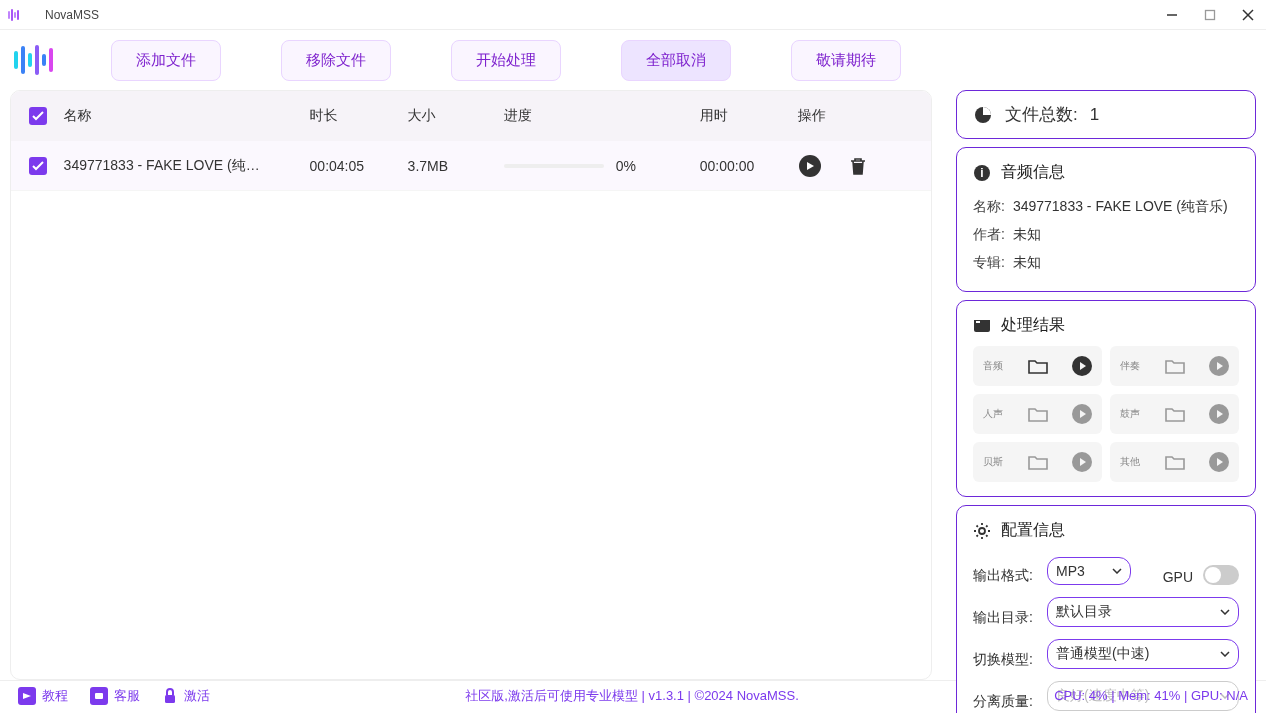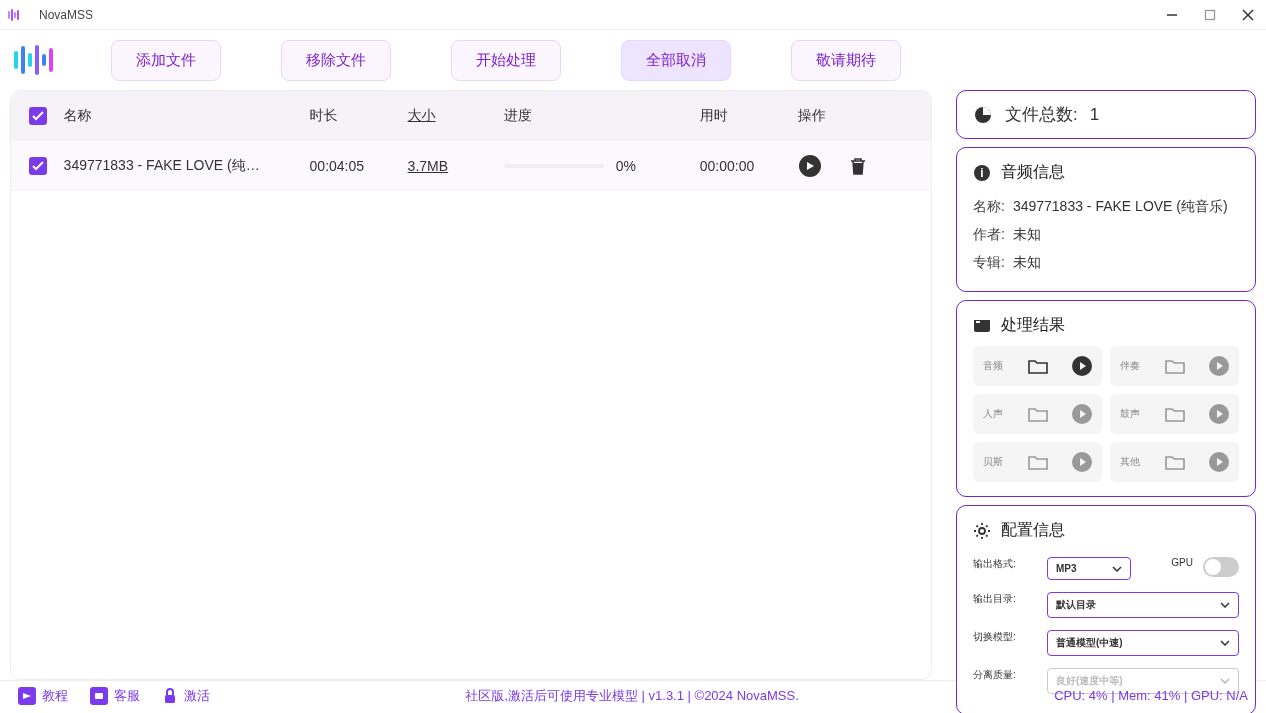--- a/index.html
+++ b/index.html
@@ -2,39 +2,39 @@
 <html><head>
 <meta charset="utf-8">
 <style>
 * { margin: 0; padding: 0; box-sizing: border-box; font-family: "Segoe UI", "Microsoft YaHei", sans-serif; }
 body { width: 1266px; height: 713px; background: #fff; font-size: 14px; color: #333; overflow: hidden; }
 
 .titlebar { height: 30px; display: flex; align-items: center; padding: 0 8px; border-bottom: 1px solid #eee; }
 .titlebar .logo { display: flex; align-items: center; gap: 4px; }
 .titlebar .wave { display: flex; align-items: center; gap: 1px; }
 .titlebar .wave span { width: 2px; background: #a855f7; border-radius: 1px; }
-.titlebar .title { margin-left: 16px; font-size: 12px; color: #444; }
+.titlebar .title { margin-left: 22px; font-size: 12px; color: #444; }
 .titlebar .win-controls { margin-left: auto; display: flex; gap: 18px; }
 .titlebar .win-controls .wc { width: 20px; height: 20px; display: flex; align-items: center; justify-content: center; cursor: pointer; color: #444; }
 
 .toolbar-row { height: 60px; display: flex; align-items: center; padding: 0 14px; gap: 8px; }
 .logo-big { display: flex; align-items: center; gap: 3px; margin-right: 30px; }
 .logo-big span { width: 4px; border-radius: 2px; }
 .btn-row { flex: 1; display: flex; gap: 60px; padding-left: 20px; }
 .action-btn { padding: 10px 24px; border: 1px solid #e9d5ff; background: #faf5ff; color: #7e22ce; border-radius: 8px; cursor: pointer; font-size: 15px; }
 .action-btn.active { background: #ede4ff; }
 
 .content-row { display: flex; height: 590px; padding: 0 10px; gap: 24px; }
 
 .file-panel { flex: 1; border: 1px solid #eee; border-radius: 10px; overflow: hidden; background: #fff; }
 .table-header { height: 50px; display: flex; align-items: center; background: #f6f3f8; padding: 0 18px; gap: 0; font-weight: 500; color: #333; }
 .col-check { width: 36px; display: flex; align-items: center; }
 .col-name { width: 256px; }
 .col-duration { width: 102px; }
-.col-size { width: 100px; text-decoration: underline; }
+.col-size { width: 100px; }
 .col-progress { width: 204px; }
 .col-time { width: 102px; }
 .col-ops { width: 120px; }
 .file-row { height: 50px; display: flex; align-items: center; padding: 0 18px; border-bottom: 1px solid #f5f5f5; background: #fbf8fe; }
 .checkbox { width: 18px; height: 18px; background: #7c3aed; border-radius: 3px; display: flex; align-items: center; justify-content: center; color: #fff; }
 .progress-wrap { display: flex; align-items: center; gap: 12px; }
 .progress-bar { width: 100px; height: 4px; background: #eee; border-radius: 2px; }
 .ops { display: flex; gap: 24px; }
 .icon-btn { width: 24px; height: 24px; display: flex; align-items: center; justify-content: center; cursor: pointer; }
 .play-circle { width: 22px; height: 22px; background: #333; border-radius: 50%; display: flex; align-items: center; justify-content: center; }
@@ -46,23 +46,23 @@
 .kv-row { display: flex; gap: 8px; padding: 5px 0; font-size: 14px; color: #333; }
 .kv-row .k { color: #444; }
 .file-count { display: flex; align-items: center; gap: 12px; font-size: 17px; }
 
 .result-grid { display: grid; grid-template-columns: 1fr 1fr; gap: 8px; }
 .result-cell { background: #f5f5f5; border-radius: 6px; padding: 10px 10px; display: flex; align-items: center; gap: 10px; color: #888; font-size: 10px; }
 .result-cell .folder-icon, .result-cell .play-icon { margin-left: auto; }
 .mini-play { width: 20px; height: 20px; background: #777; border-radius: 50%; display: flex; align-items: center; justify-content: center; }
 .mini-play::after { content: ""; width: 0; height: 0; border-left: 6px solid #f5f5f5; border-top: 4px solid transparent; border-bottom: 4px solid transparent; margin-left: 1px; }
 
-.config-row { display: flex; align-items: flex-start; gap: 10px; padding: 6px 0; font-size: 10px; }
+.config-row { display: flex; align-items: flex-end; gap: 10px; padding: 6px 0; font-size: 14px; }
 .config-row .label { width: 64px; color: #333; }
-.select { border: 1px solid #7c3aed; border-radius: 4px; padding: 5px 8px; display: flex; align-items: center; justify-content: space-between; flex: 1; color: #333; background: #fff; cursor: pointer; font-weight: bold; }
+.select { border: 1px solid #7c3aed; border-radius: 12px; padding: 5px 8px; display: flex; align-items: center; justify-content: space-between; flex: 1; color: #333; background: #fff; cursor: pointer; }
 .select.small { flex: 0 0 84px; }
 .select.disabled { border-color: #ccc; color: #bbb; }
 .toggle { width: 36px; height: 20px; background: #ccc; border-radius: 10px; position: relative; cursor: pointer; }
 .toggle::after { content: ""; position: absolute; width: 16px; height: 16px; background: #fff; border-radius: 50%; top: 2px; left: 2px; }
 
 .footer { height: 30px; display: flex; align-items: center; padding: 0 18px; gap: 22px; border-top: 1px solid #eee; font-size: 13px; }
 .footer .link { display: flex; align-items: center; gap: 6px; color: #7c3aed; cursor: pointer; }
 .footer .flink-icon { width: 18px; height: 18px; background: #7c3aed; border-radius: 3px; display: flex; align-items: center; justify-content: center; color: #fff; }
 .footer .center-text { flex: 1; text-align: center; color: #7c3aed; }
 .footer .stats { color: #7c3aed; }

